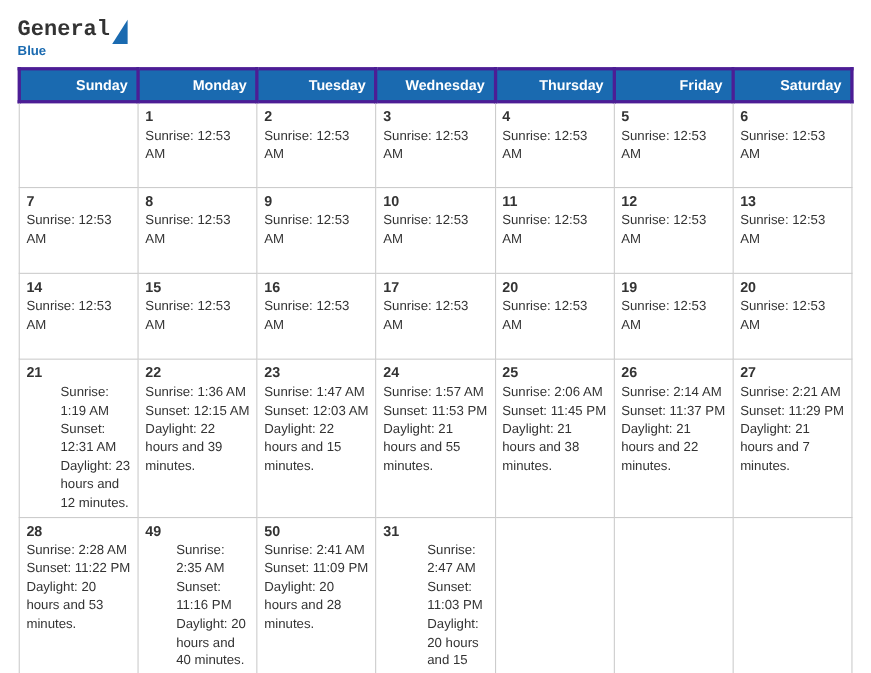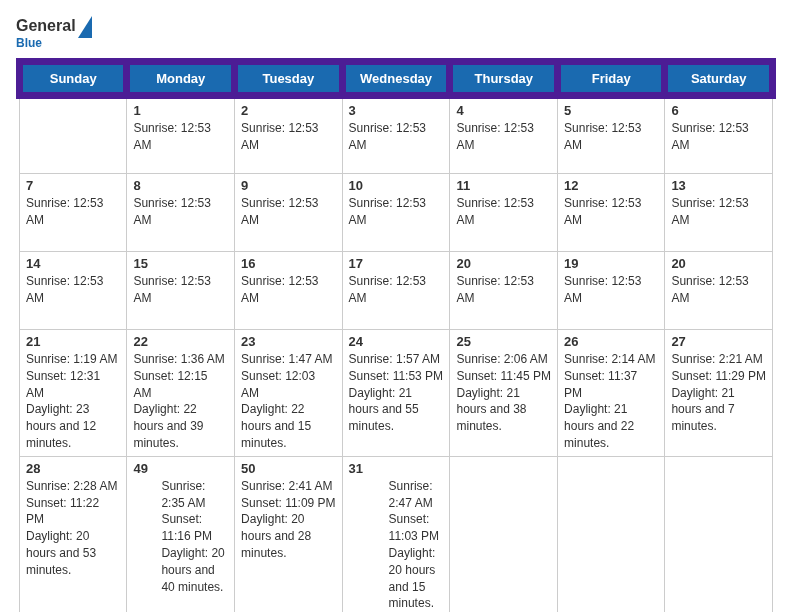--- a/index.html
+++ b/index.html
@@ -29,24 +29,24 @@
       color: #444;
     }
     .calendar {
       width: 100%;
       border-collapse: collapse;
       border: 1px solid #ccc;
     }
     .calendar th {
       background-color: #1a6ab0;
       color: #fff;
-      text-align: center;
+      text-align: right;
       padding: 6px 8px;
       font-size: 13px;
-      border: 7px solid #4c1d95;
+      border: 3px solid #4c1d95;
     }
     .calendar td {
       border: 1px solid #ccc;
       vertical-align: top;
       padding: 4px 6px;
       min-height: 70px;
       width: 108px;
       font-size: 11px;
       color: #333;
     }
@@ -76,22 +76,23 @@
       display: flex;
       align-items: center;
     }
     .logo-blue-text {
       color: #1a6ab0;
       font-weight: bold;
       font-size: 12px;
     }
     .logo-black-text {
       font-weight: bold;
-      font-size: 16px;
-      color: #333;
+      font-size: 20px;
+      color: #333;
+      font-family: Liberation Mono, monospace;
     }
     .logo-triangle {
       width: 0;
       height: 0;
       border-left: 14px solid transparent;
       border-bottom: 22px solid #1a6ab0;
       display: inline-block;
       margin-left: 2px;
       margin-bottom: -2px;
     }
@@ -209,21 +210,21 @@
           <div class="day-info" style="white-space: pre-line;">Sunrise: 12:53 AM</div>
         </td>
         <td>
           <span class="day-num">20</span>
           <div class="day-info" style="white-space: pre-line;">Sunrise: 12:53 AM</div>
         </td>
       </tr>
       <tr class="week-row">
         <td>
           <span class="day-num">21</span>
-          <div class="day-info" style="white-space: pre-line;">Sunrise: 1:19 AM
+          <div class="day-info" style="white-space: pre-line; margin-left: 31px;">Sunrise: 1:19 AM
 Sunset: 12:31 AM
 Daylight: 23 hours and 12 minutes.</div>
         </td>
         <td>
           <span class="day-num">22</span>
           <div class="day-info" style="white-space: pre-line;">Sunrise: 1:36 AM
 Sunset: 12:15 AM
 Daylight: 22 hours and 39 minutes.</div>
         </td>
         <td>

